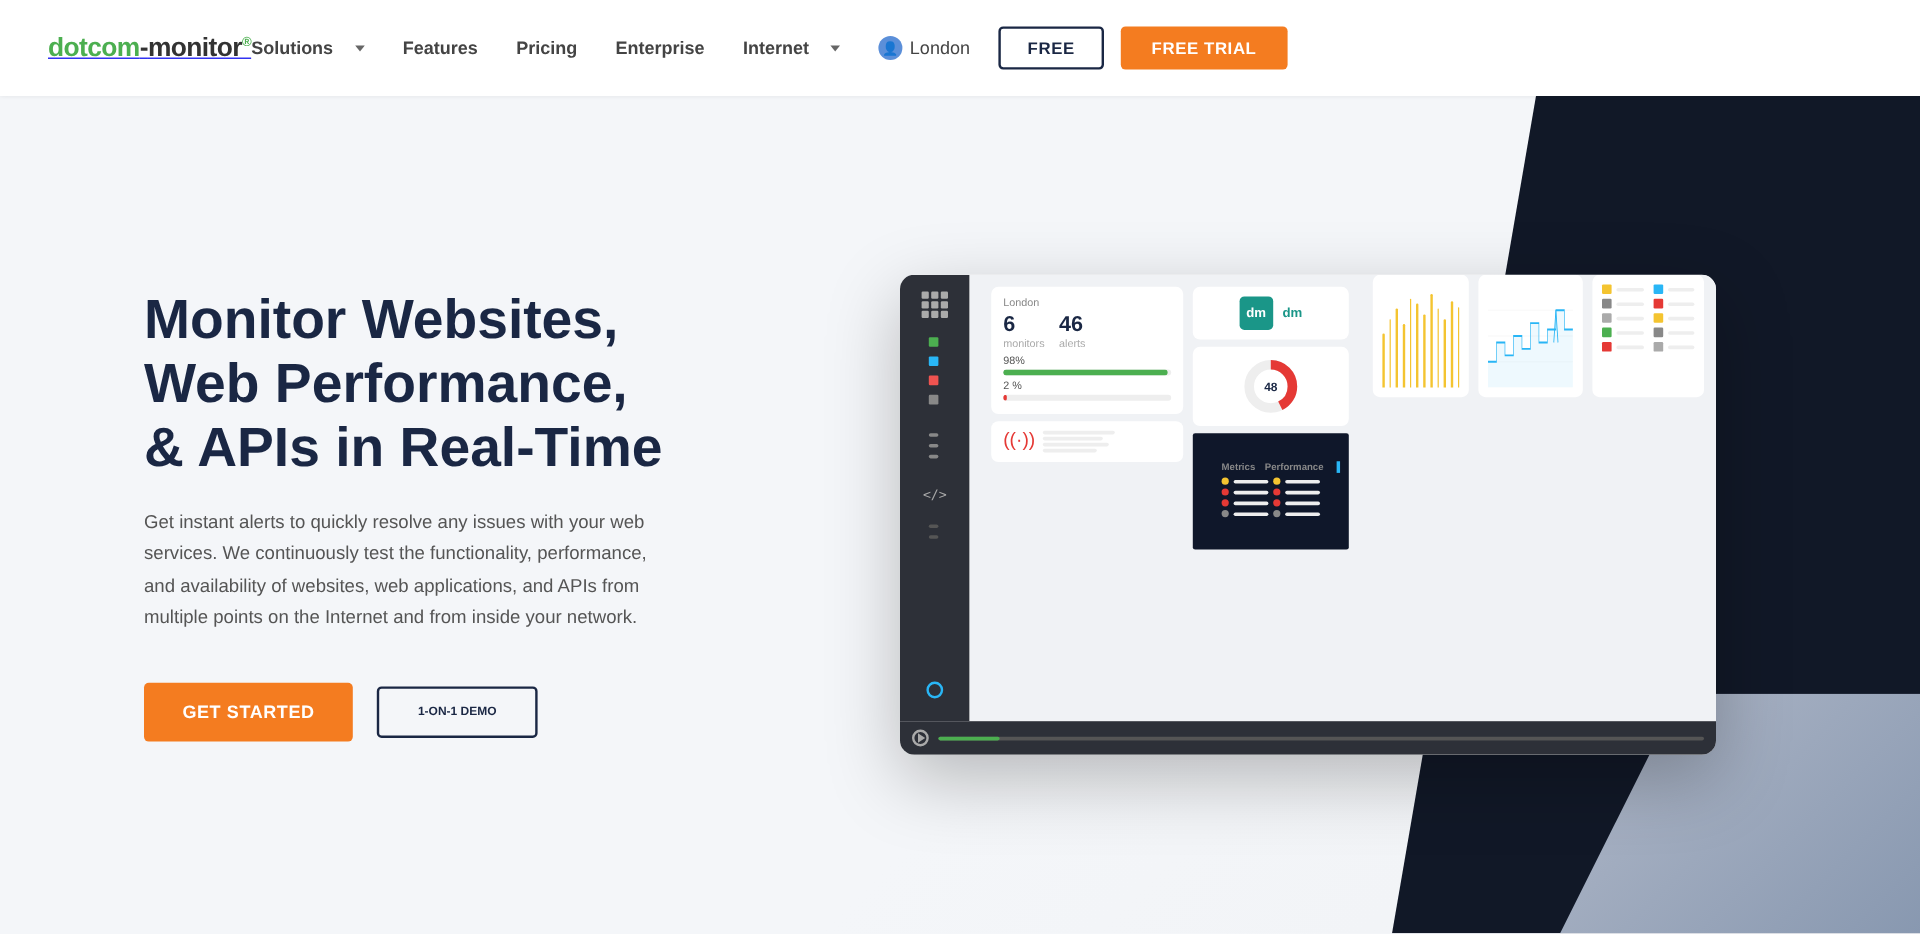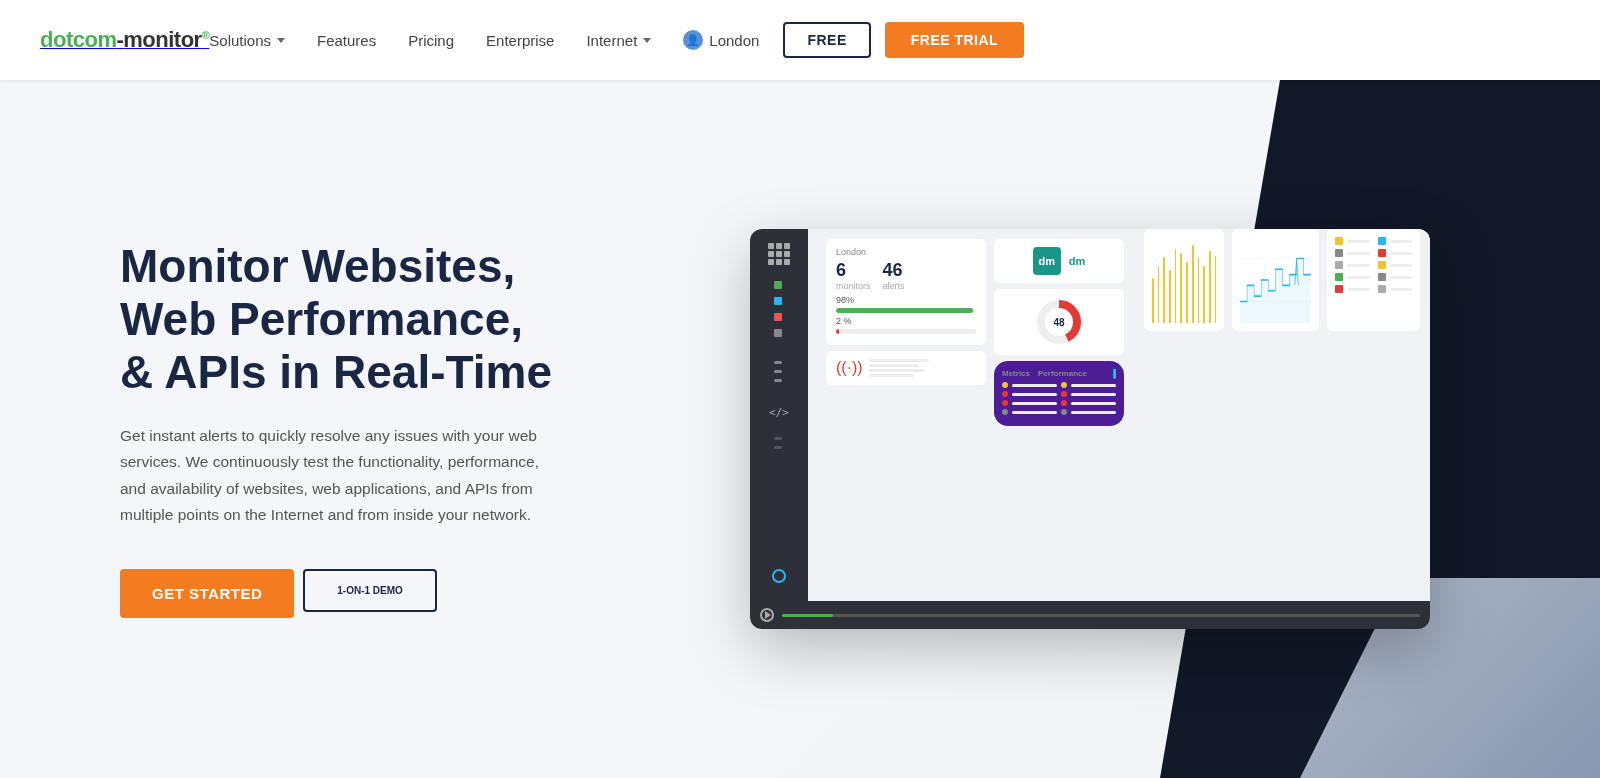--- a/index.html
+++ b/index.html
@@ -19,24 +19,24 @@
     .nav-links {
       display: flex;
       align-items: center;
       gap: 32px;
       list-style: none;
     }
     .nav-links li a {
       text-decoration: none;
       color: #444;
       font-size: 15px;
-      font-weight: 400;
-      display: flex;
-      align-items: center;
-      gap: 4px;
+      font-weight: 700;
+      display: flex;
+      align-items: center;
+      gap: 16px;
       justify-content: flex-end;
     }
     .chevron-down {
       display: inline-block;
       width: 0; height: 0;
       border-left: 4px solid transparent;
       border-right: 4px solid transparent;
       border-top: 5px solid #666;
       margin-left: 2px;
       vertical-align: middle;
@@ -135,22 +135,22 @@
     }
     .hero-desc {
       font-size: 15.5px;
       color: #555;
       line-height: 1.7;
       max-width: 440px;
       margin-bottom: 40px;
     }
     .hero-buttons {
       display: flex;
-      gap: 9px;
-      align-items: flex-start;
+      gap: 20px;
+      align-items: center;
     }
     .btn-get-started {
       background: #f47c20;
       color: #fff;
       font-size: 15px;
       font-weight: 700;
       padding: 16px 32px;
       border: none;
       border-radius: 4px;
       cursor: pointer;
@@ -287,23 +287,23 @@
       border-radius: 6px;
       padding: 8px;
       display: flex;
       align-items: center;
       justify-content: center;
       flex-direction: column;
       gap: 4px;
     }
     .donut-svg { width: 50px; height: 50px; }
     .db-metrics-card {
-      background: #4c1d95;
-      border-radius: 14px;
-      padding: 8px;
+      background: #0f172a;
+      border-radius: 2px;
+      padding: 24px;
       font-size: 9px;
       color: #555;
     }
     .metric-row {
       display: flex;
       align-items: center;
       gap: 4px;
       margin-bottom: 3px;
     }
     .metric-dot {

